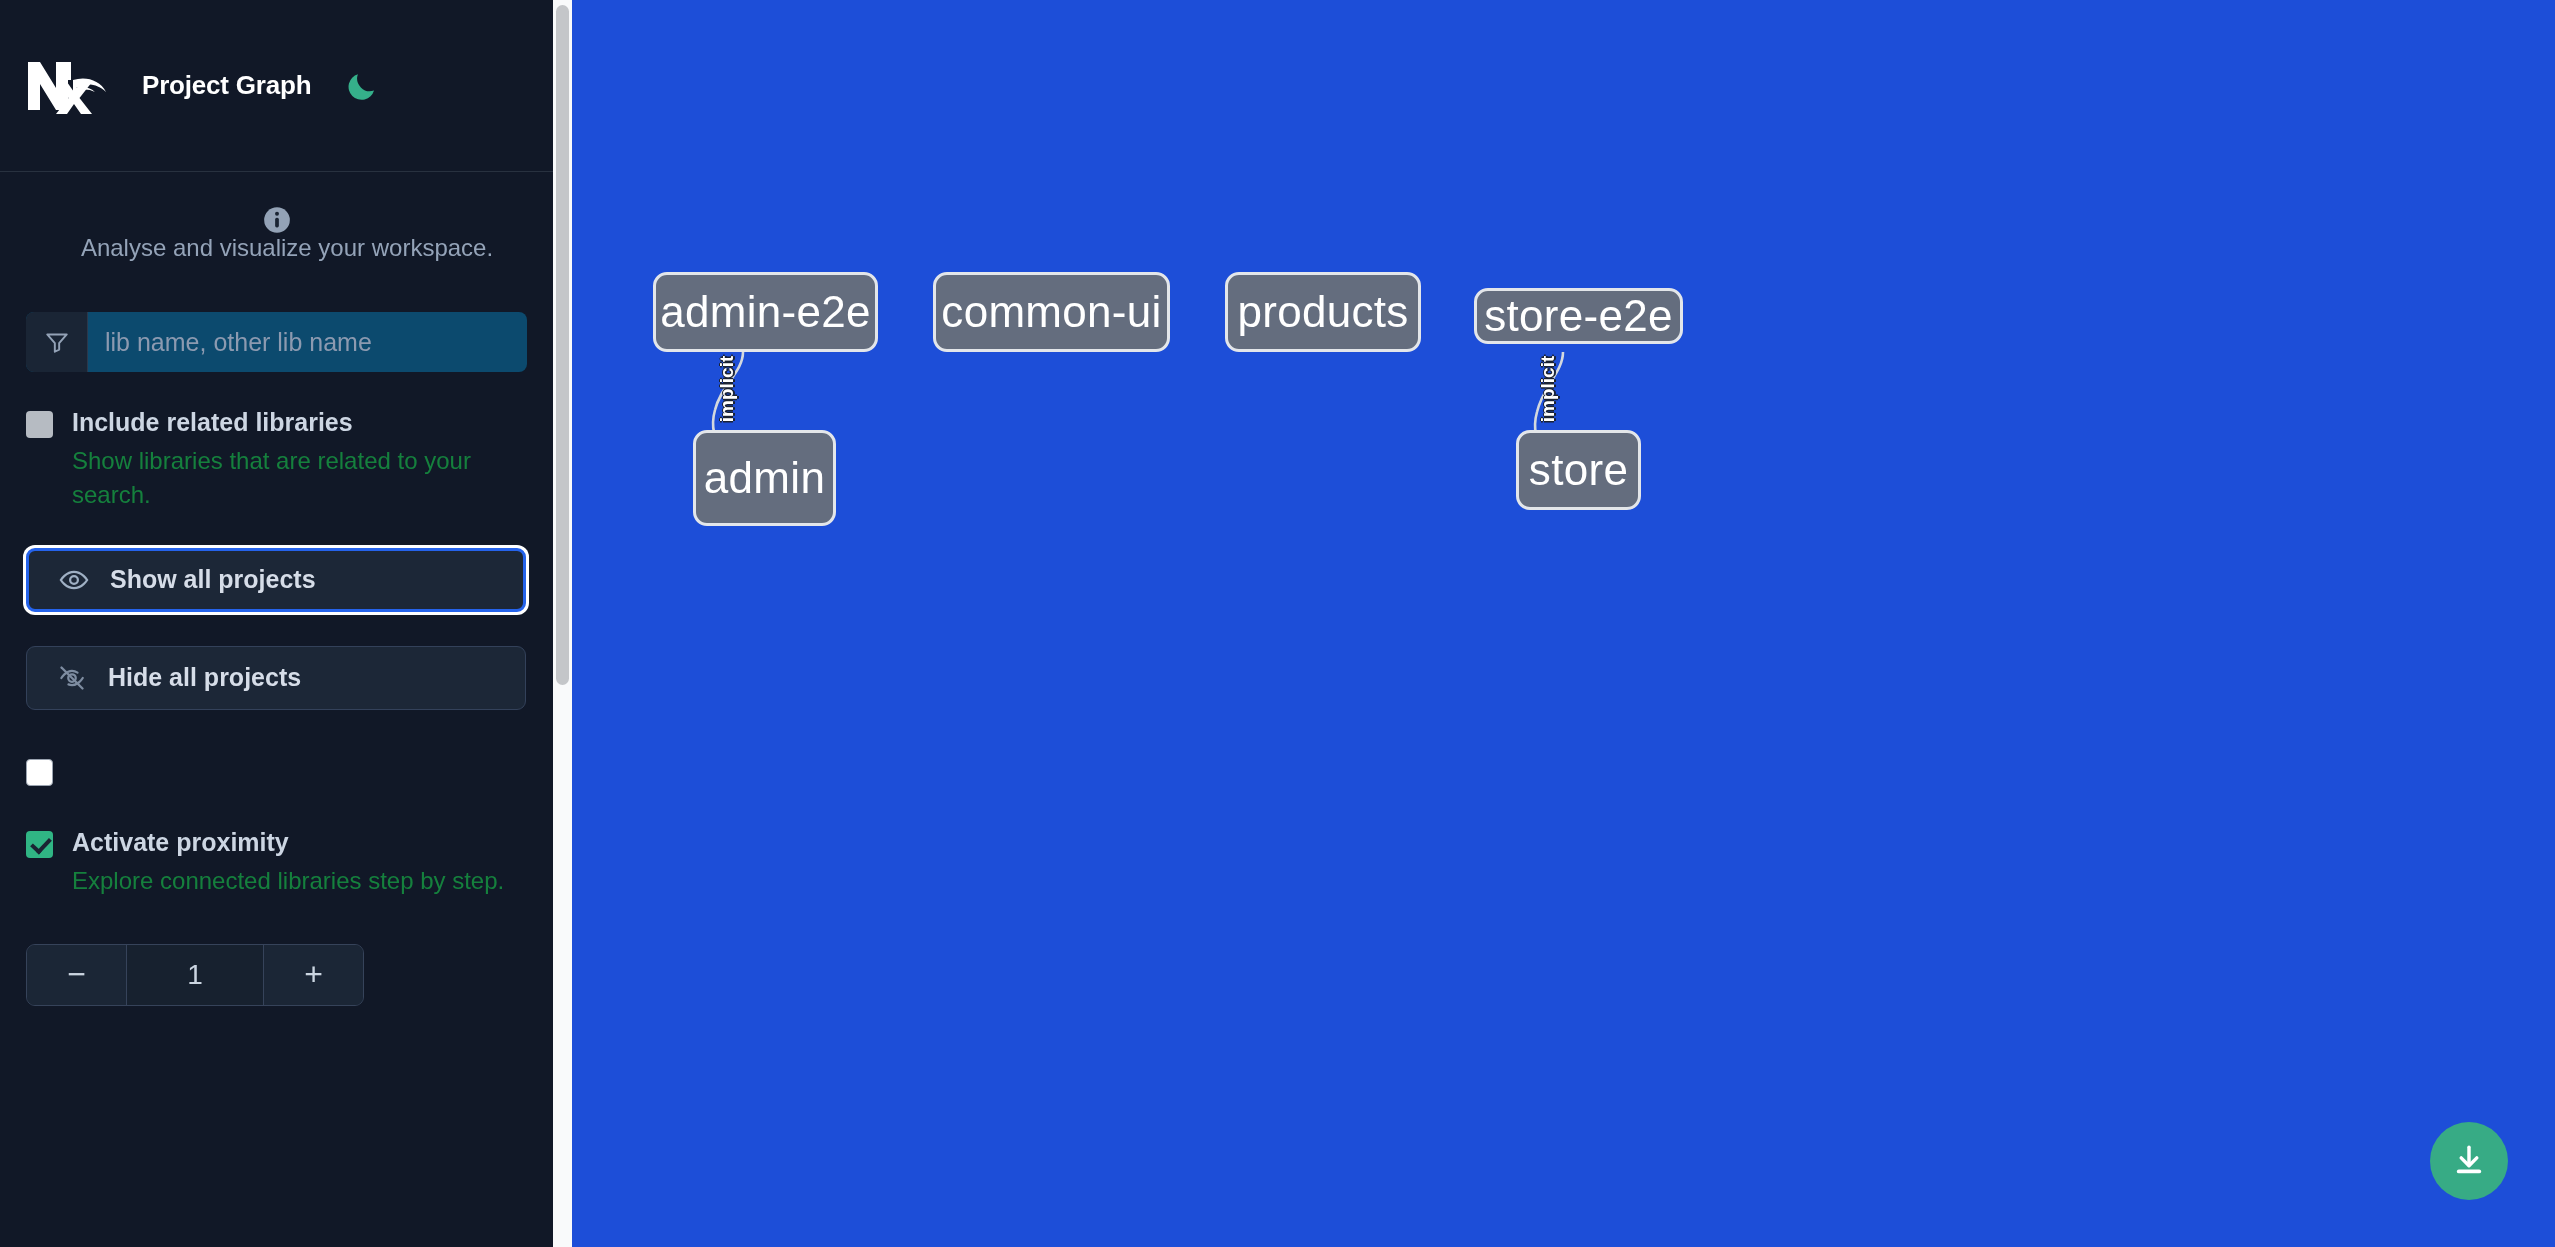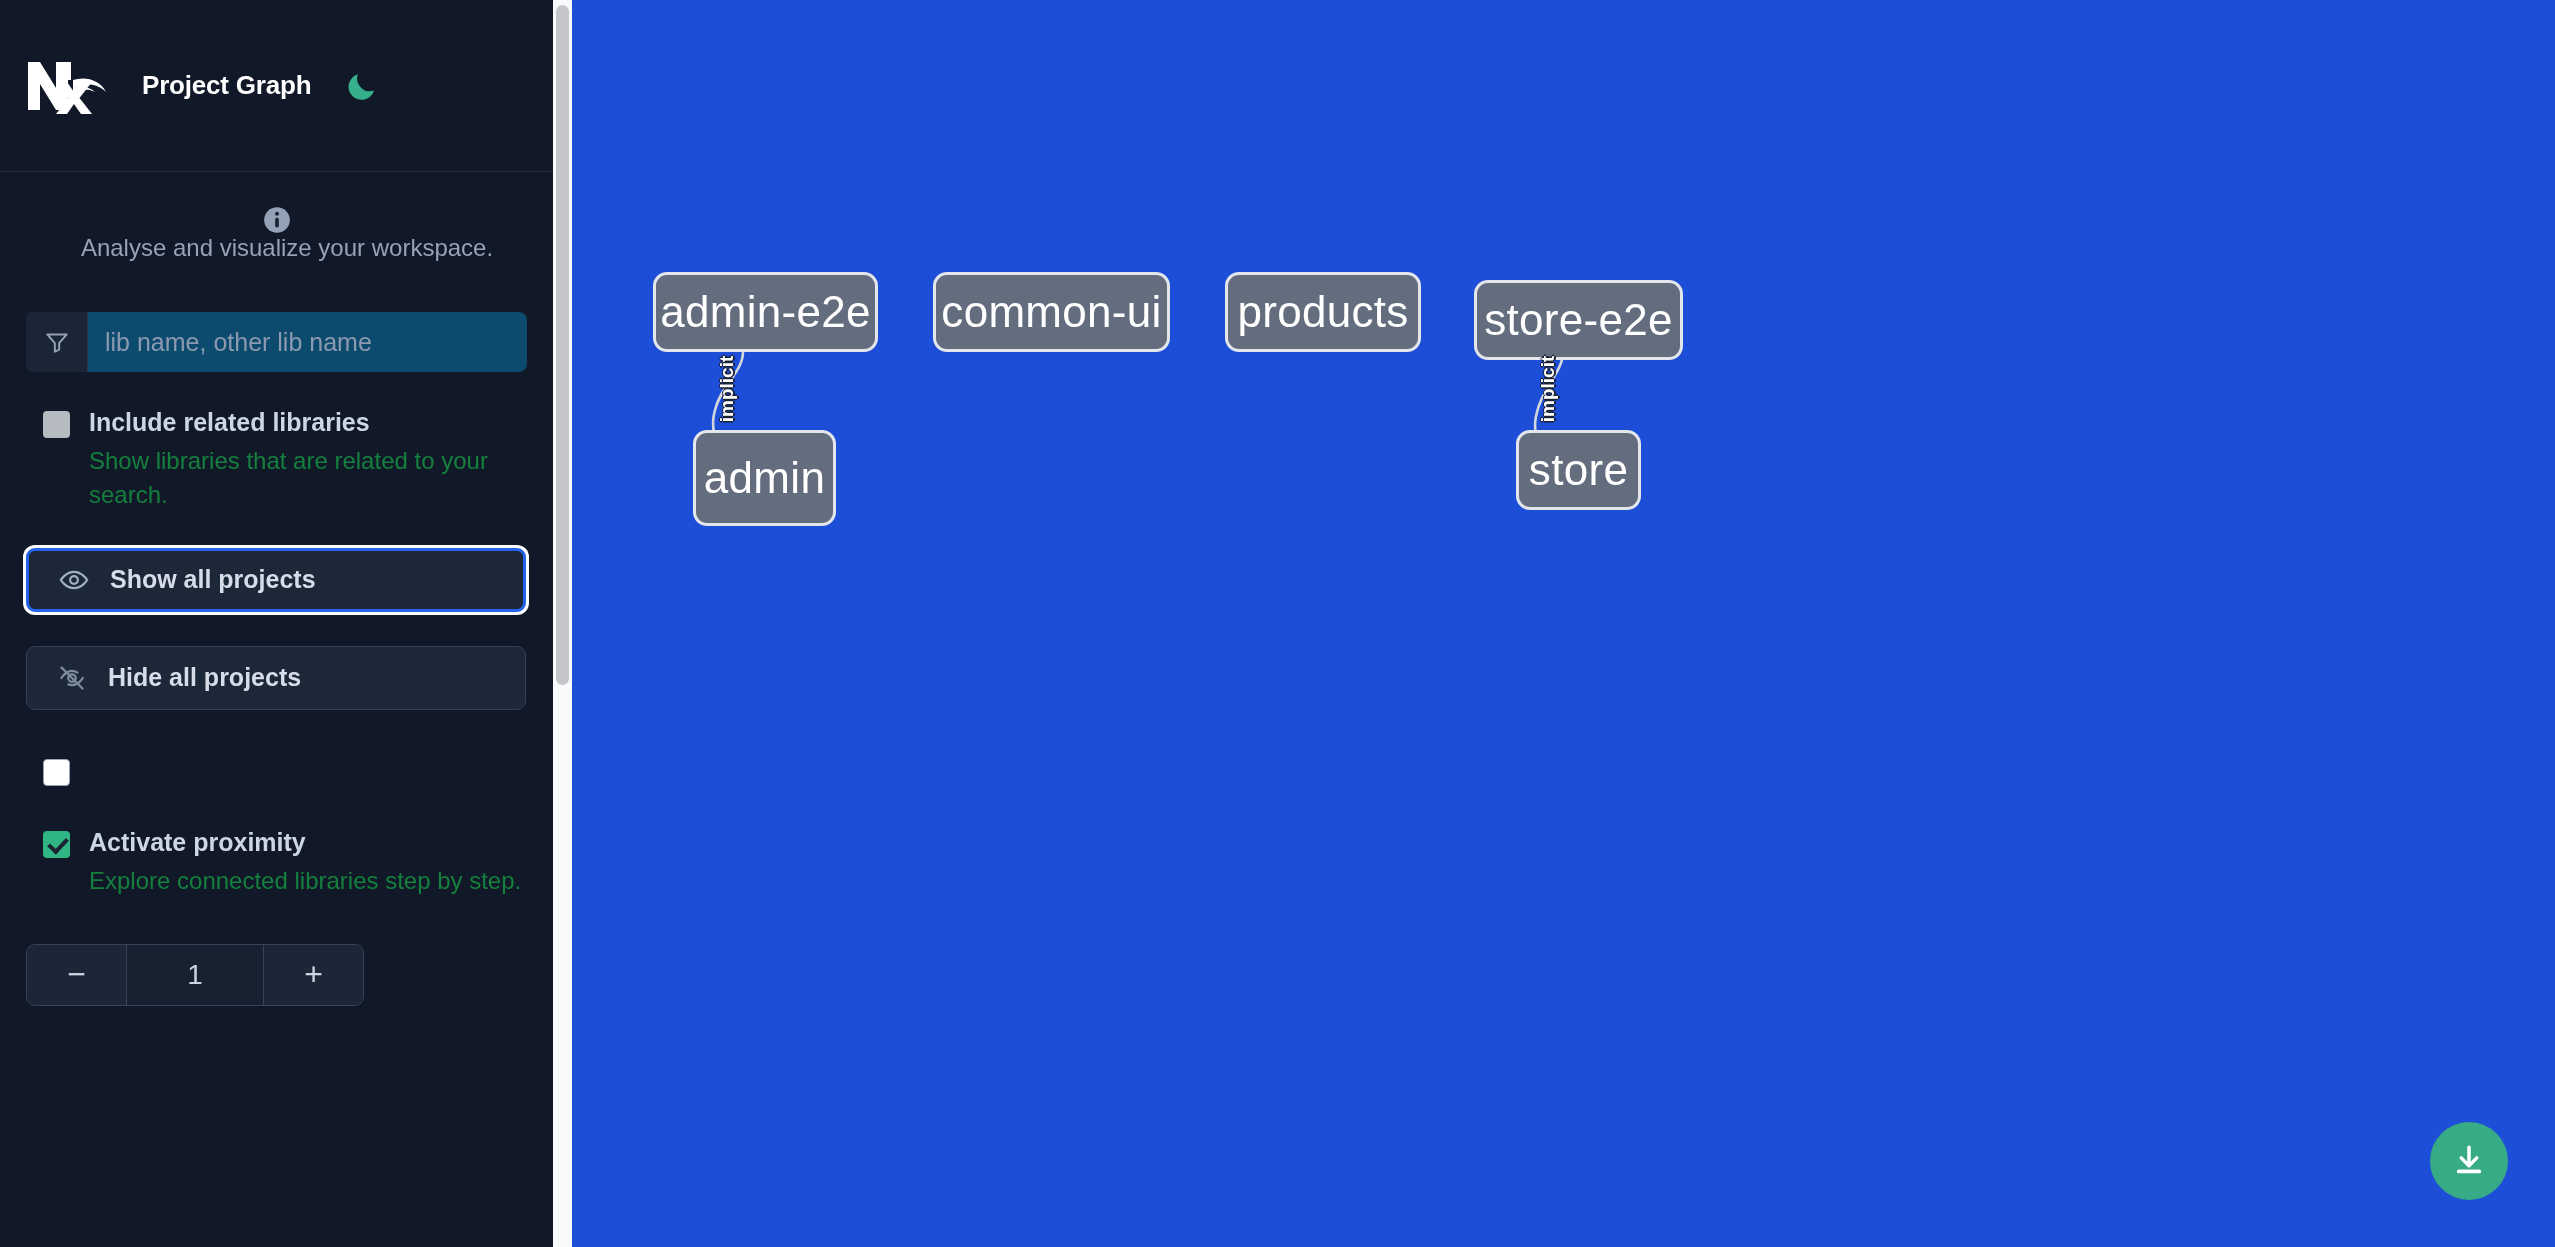--- a/index.html
+++ b/index.html
@@ -76,21 +76,21 @@
     height: 60px;
     background: transparent;
     border: none; outline: none;
     color: #cbd5e1;
     font-size: 25px;
     font-family: "Liberation Sans", sans-serif;
     padding-left: 17px;
   }
   .search-input::placeholder { color: #8c9ab0; }
 
-  .opt-block { padding: 34px 26px 0 43px; }
+  .opt-block { padding: 34px 26px 0 26px; }
   .opt-row { display: flex; align-items: flex-start; }
   .cb {
     flex: 0 0 27px;
     width: 27px; height: 27px;
     border-radius: 4px;
     margin-top: 5px;
     position: relative;
   }
   .cb.gray { background: #b6bbc2; }
   .cb.white { background: #ffffff; border: 1px solid #9aa3b0; }
@@ -363,21 +363,21 @@
 
     <div class="node" style="left:100px; top:272px; width:225px; height:80px;">
       <span>admin-e2e</span>
     </div>
     <div class="node" style="left:380px; top:272px; width:237px; height:80px;">
       <span>common-ui</span>
     </div>
     <div class="node" style="left:672px; top:272px; width:196px; height:80px;">
       <span>products</span>
     </div>
-    <div class="node" style="left:921px; top:280px; width:209px; height:80px;">
+    <div class="node" style="left:921px; top:288px; width:209px; height:56px;">
       <span>store-e2e</span>
     </div>
     <div class="node" style="left:140px; top:430px; width:143px; height:96px;">
       <span>admin</span>
     </div>
     <div class="node" style="left:963px; top:430px; width:125px; height:80px;">
       <span>store</span>
     </div>
 
     <span class="edge-label" style="left:139px; top:378px; width:70px; text-align:center;">implicit</span>

